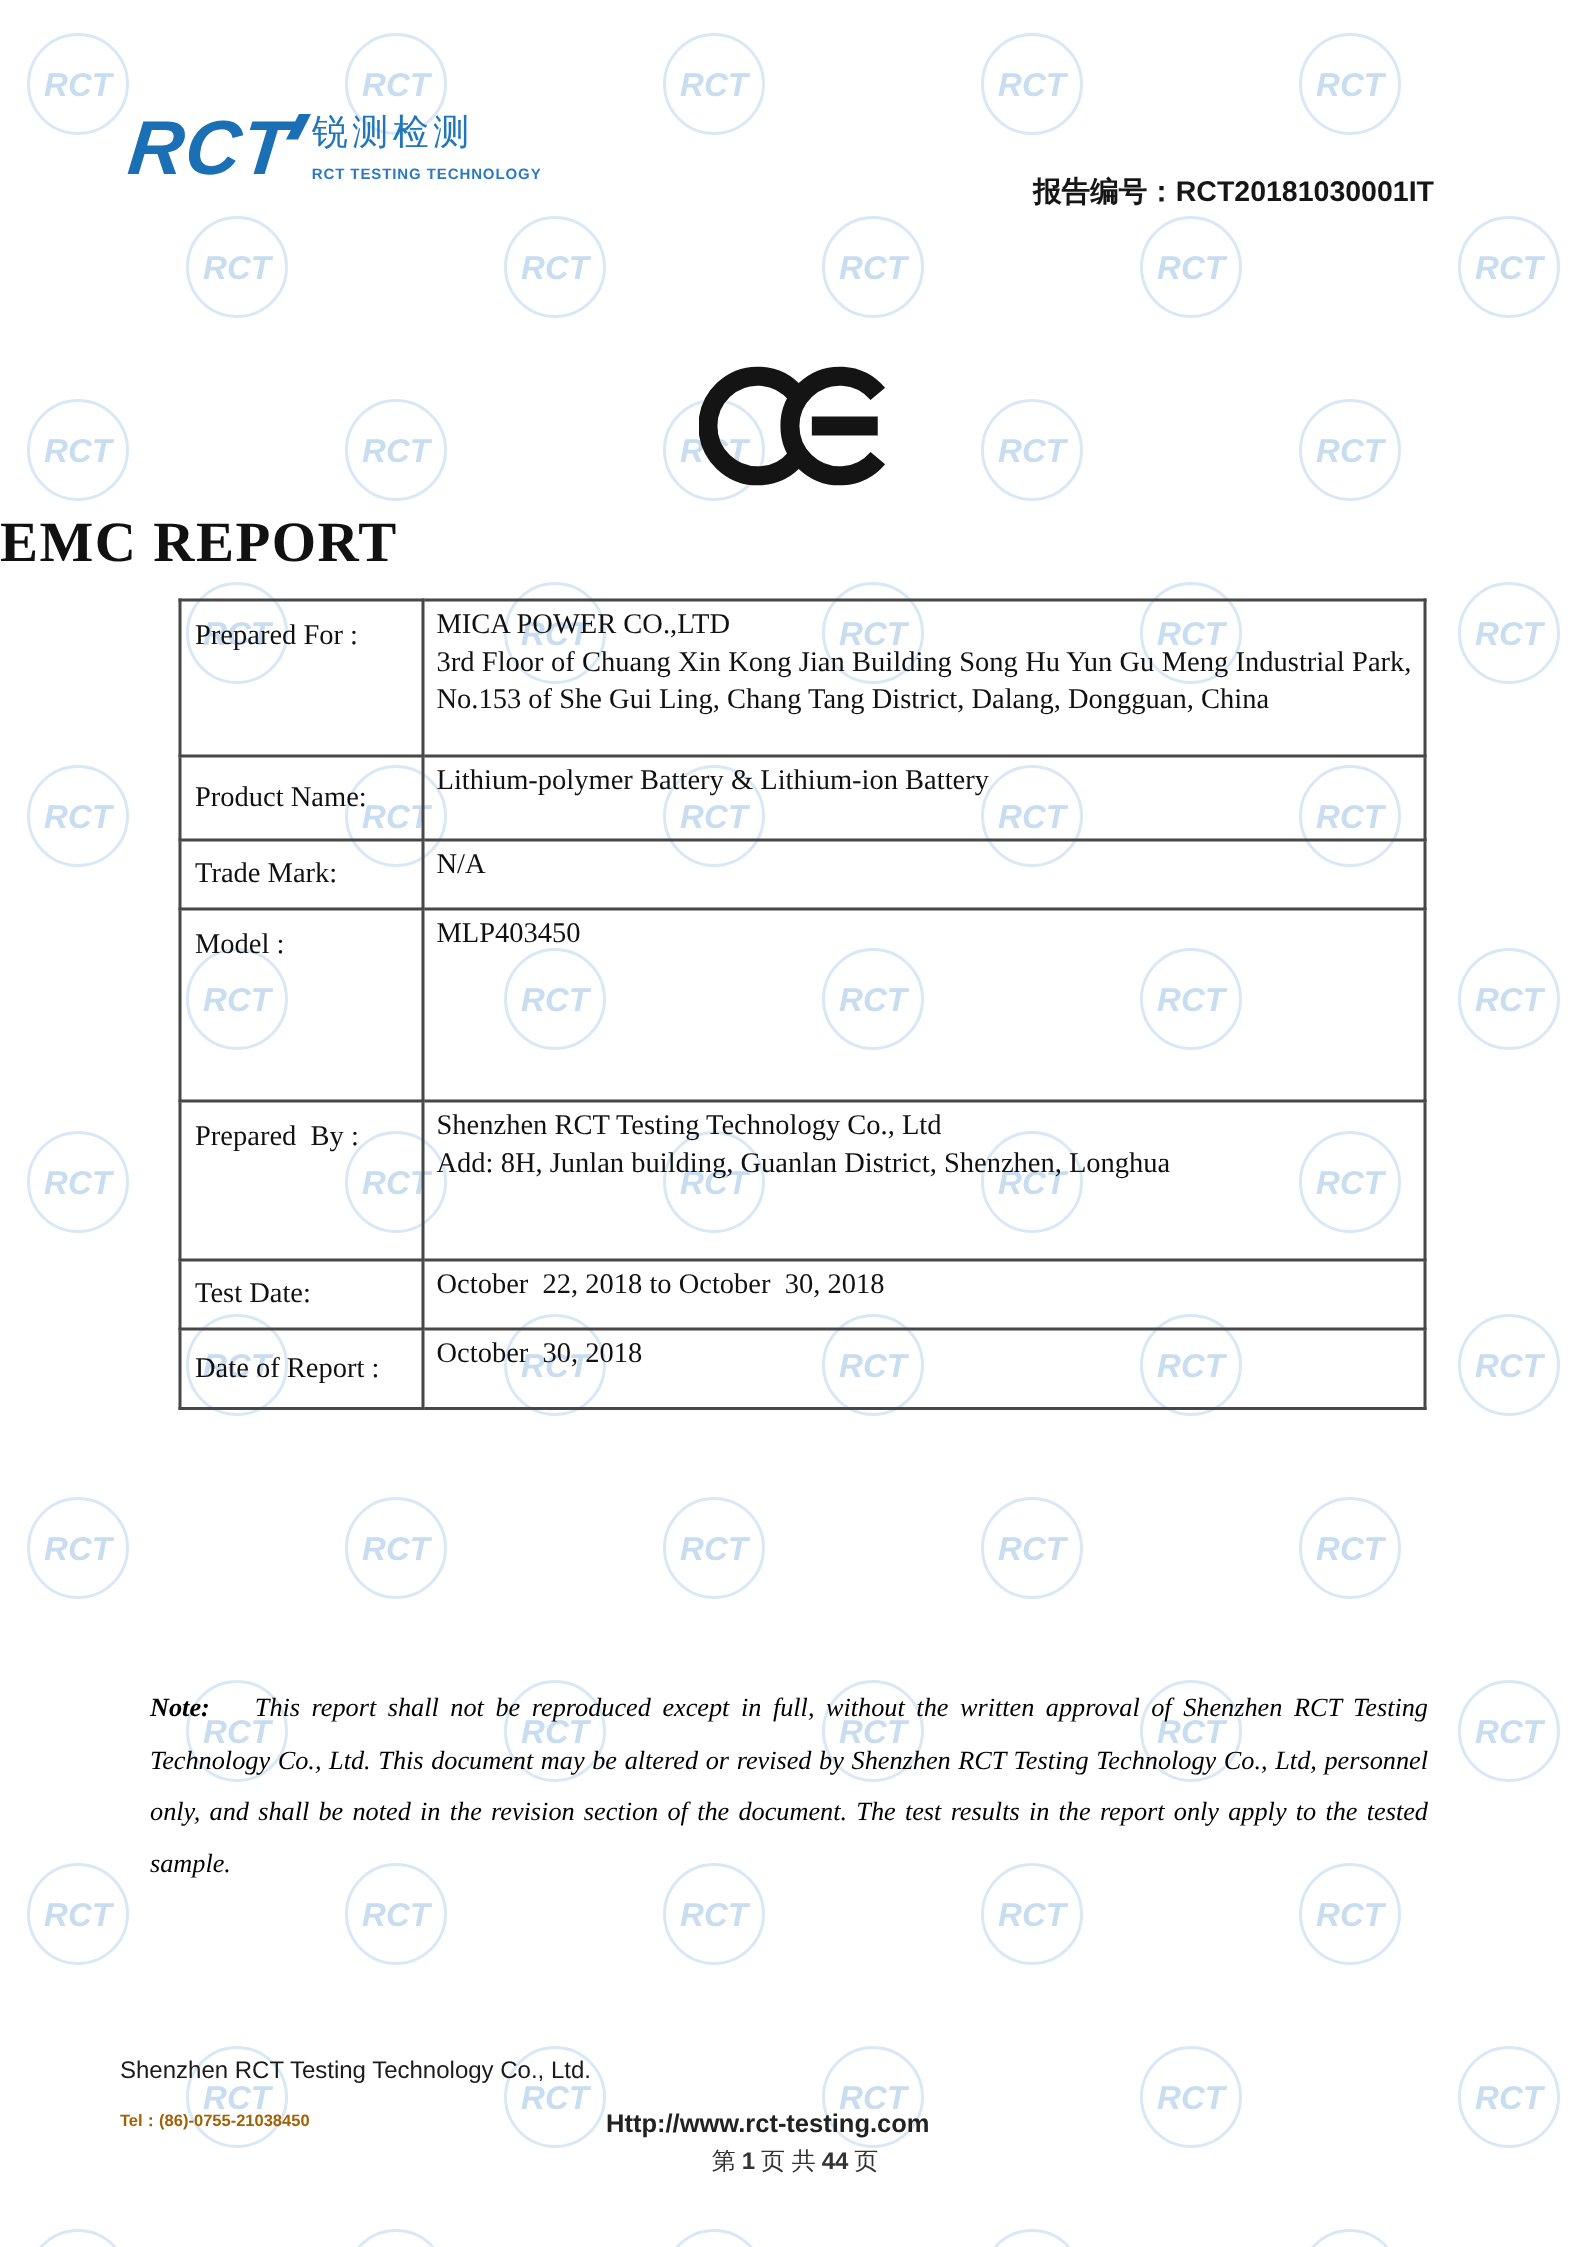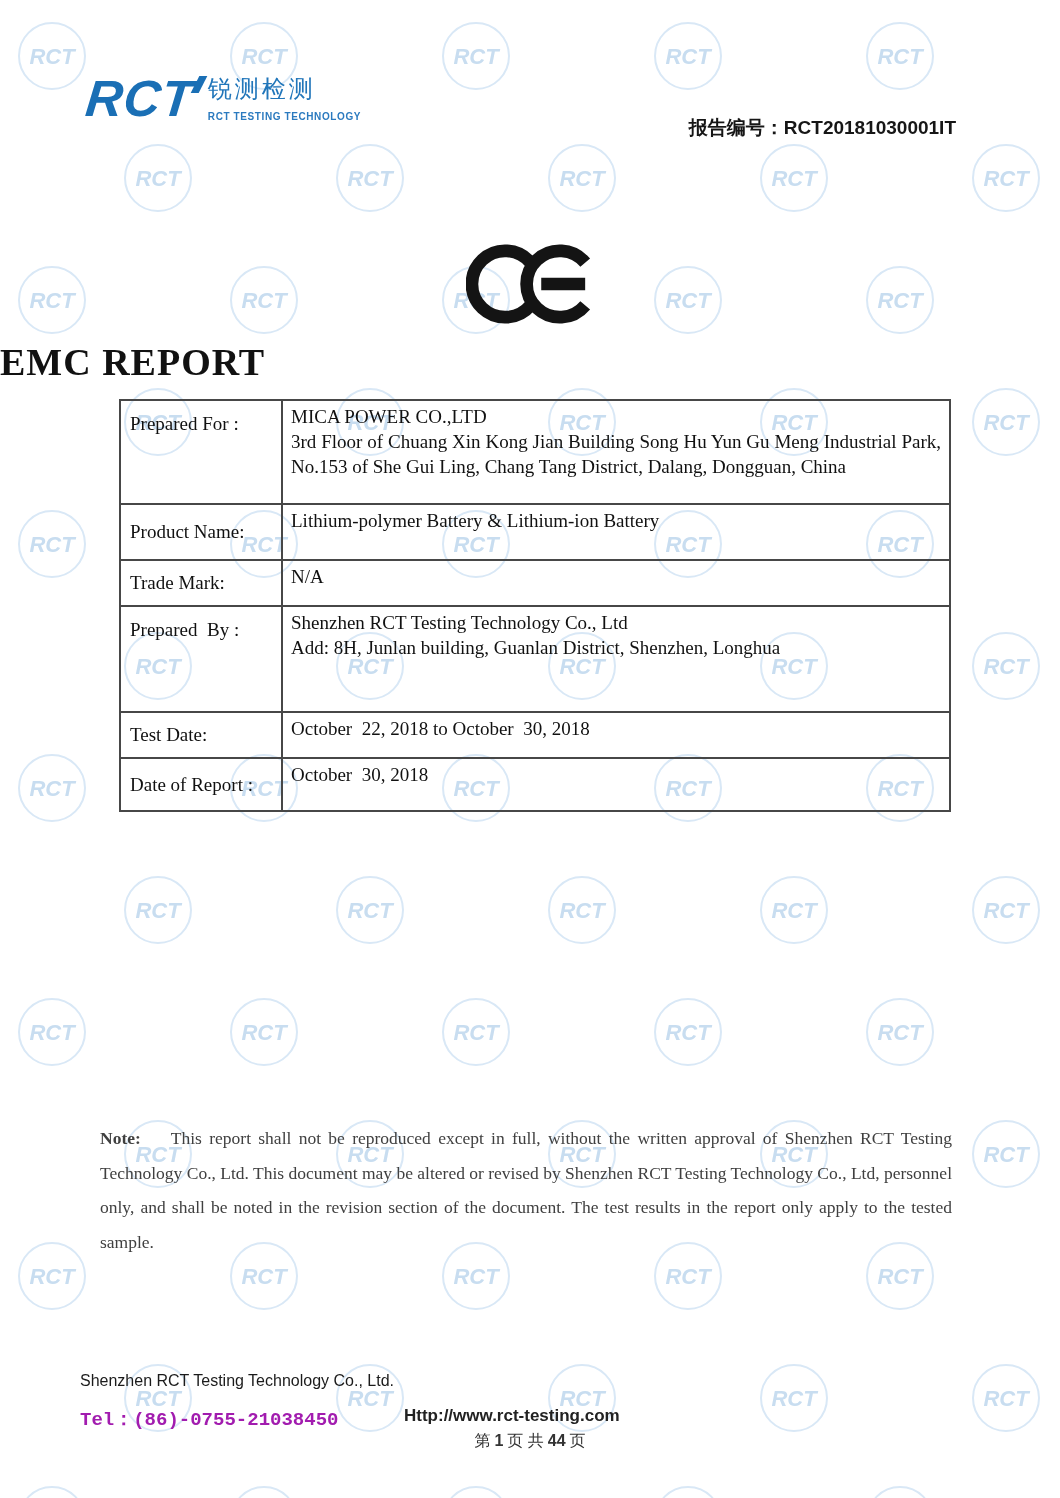--- a/index.html
+++ b/index.html
@@ -29,27 +29,27 @@
   
   .info-table{left:119px;top:399px;width:832px;border-collapse:collapse;table-layout:fixed;}
   .info-table td{border:2px solid #474747;font-size:19px;padding:2px 8px;}
   td.lbl{vertical-align:middle;padding-left:9px;white-space:pre-wrap;border-radius:13px;}
   tr.tall td.lbl{vertical-align:top;padding-top:12px;}
   td.val{vertical-align:top;padding-top:3px;}
   .val-line{line-height:25px;white-space:pre-wrap;}
   .justify{text-align:justify;white-space:normal;}
 
   
-  .note{left:100px;top:1121px;width:852px;font-size:17.5px;
-        line-height:34.5px;text-align:justify;color:#404040;}
+  .note{left:100px;top:1121px;width:852px;font-style:italic;font-size:17.5px;
+        line-height:34.5px;text-align:justify;color:#000000;}
   .note-label{font-weight:bold;margin-right:30px;}
 
   
   .f-company{left:80px;top:1372px;font-family:"Liberation Sans",sans-serif;font-size:16px;color:#1b1b1b;}
-  .f-tel{left:80px;top:1406px;font-family:Liberation Mono, monospace;font-size:19px;font-weight:bold;color:#a21caf;}
+  .f-tel{left:80px;top:1406px;font-family:Liberation Sans, sans-serif;font-size:11px;font-weight:bold;color:#a16207;}
   .f-web{left:404px;top:1406px;font-family:"Liberation Sans",sans-serif;font-size:17px;font-weight:bold;color:#222;}
   .f-page{left:0;right:0;top:1431px;text-align:center;font-family:"Liberation Sans",sans-serif;
           font-size:16px;color:#333;}
   .f-page .num{font-weight:bold;margin:0 4px;}
 </style>
 </head>
 <body>
 
 <div class="page">
 
@@ -110,20 +110,26 @@
         <td class="val">
           <div class="val-line">Lithium-polymer Battery &amp; Lithium-ion Battery</div>
         </td>
       </tr>
       <tr style="height:46px">
         <td class="lbl">Trade Mark:</td>
         <td class="val">
           <div class="val-line">N/A</div>
         </td>
       </tr>
+      <tr class="tall" style="height:128px">
+        <td class="lbl">Model :</td>
+        <td class="val">
+          <div class="val-line">MLP403450</div>
+        </td>
+      </tr>
       <tr class="tall" style="height:106px">
         <td class="lbl">Prepared  By :</td>
         <td class="val">
           <div class="val-line">Shenzhen RCT Testing Technology Co., Ltd</div>
           <div class="val-line">Add: 8H, Junlan building, Guanlan District, Shenzhen, Longhua</div>
         </td>
       </tr>
       <tr style="height:46px">
         <td class="lbl">Test Date:</td>
         <td class="val">

